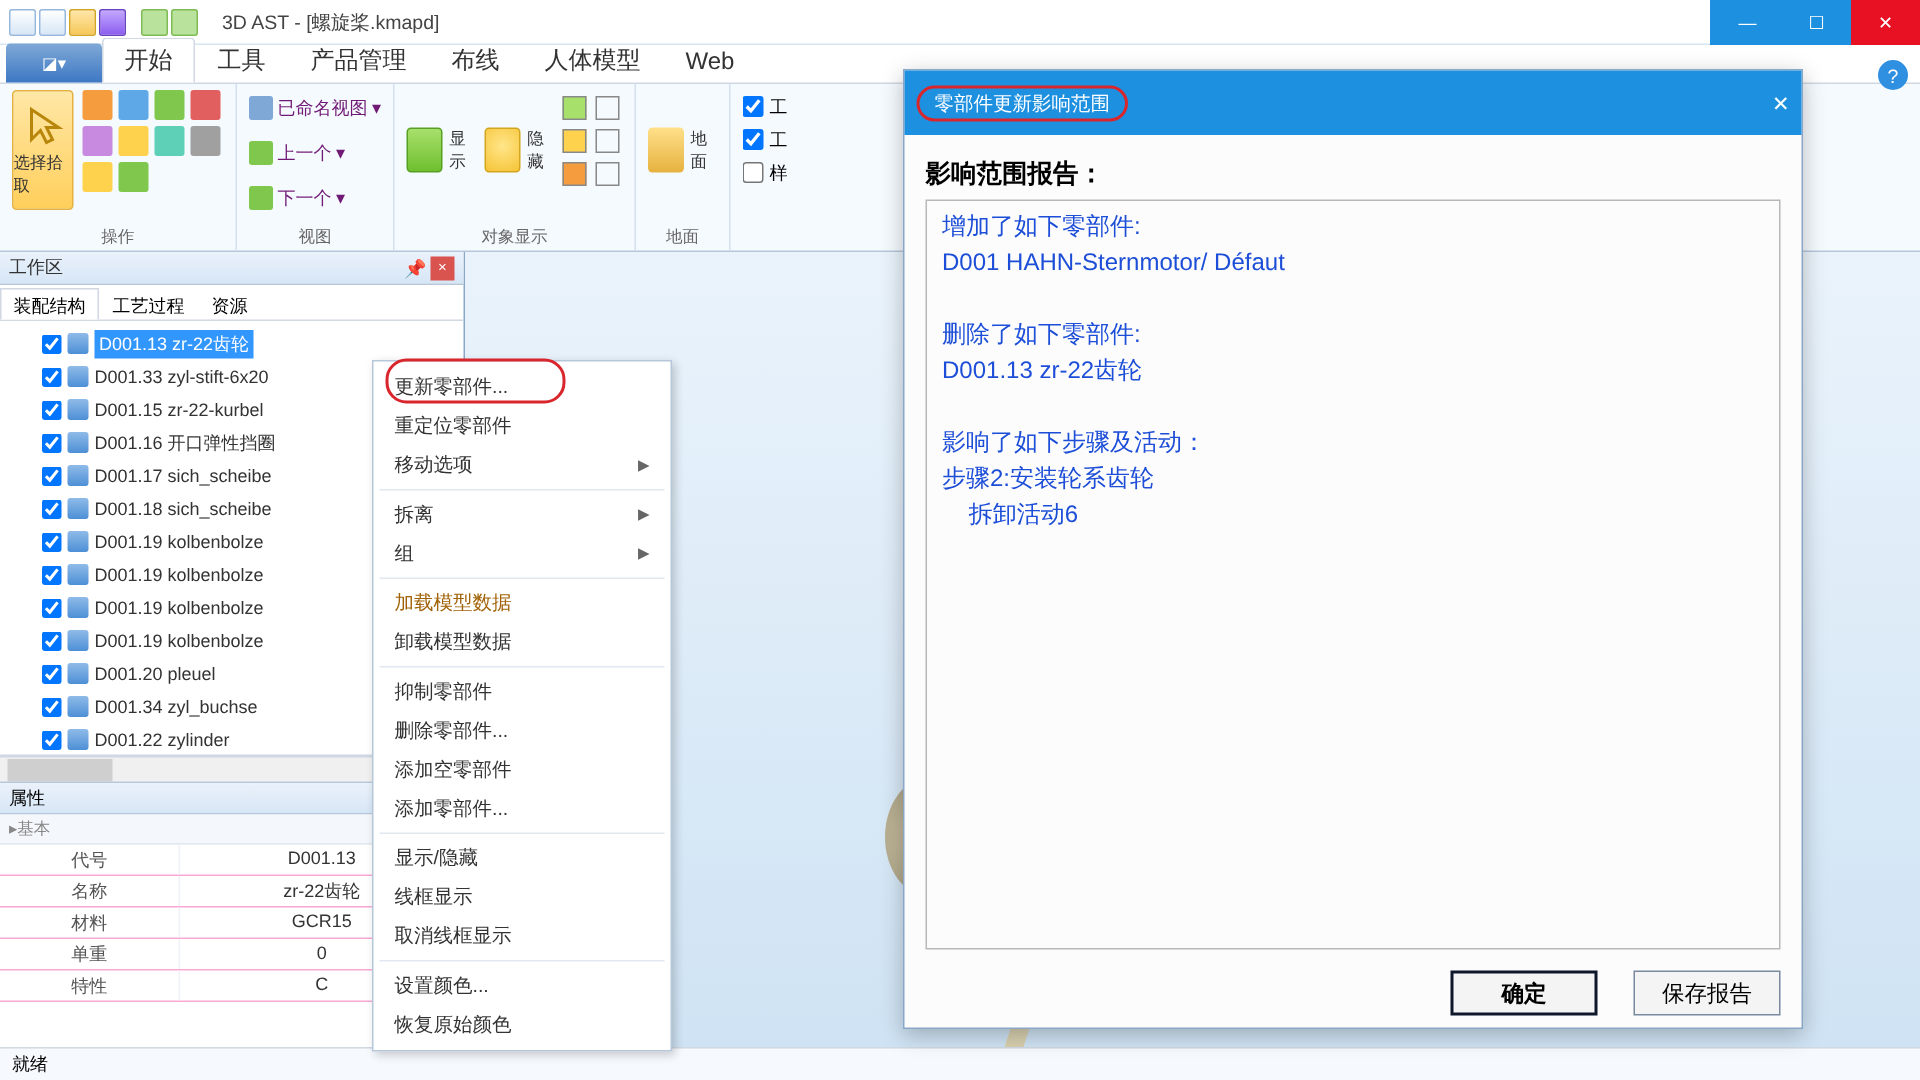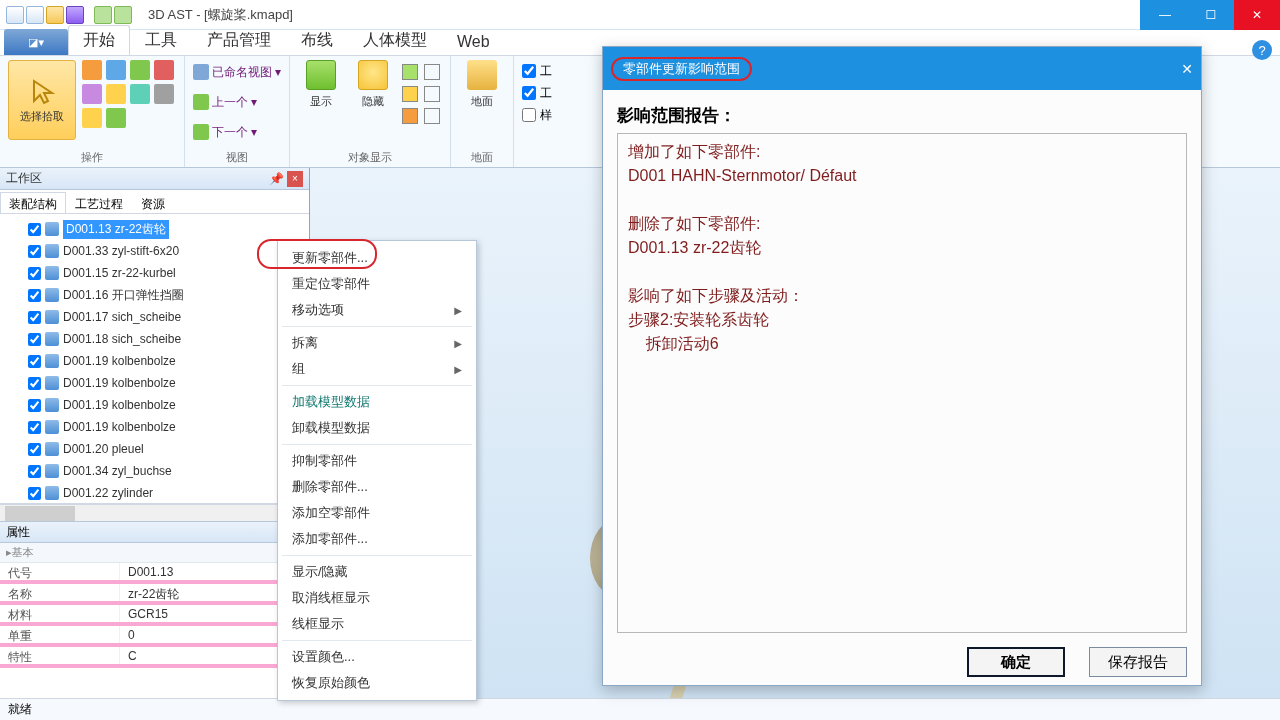--- a/index.html
+++ b/index.html
@@ -19,26 +19,26 @@
 
 .tabsrow { height: 26px; background: #fff; display: flex; align-items: flex-end; border-bottom: 1px solid #cfd8e3; }
 .appbtn { width: 64px; height: 26px; background: linear-gradient(#7fa8d6,#3d78c4); border-radius: 3px 3px 0 0; margin-left: 4px; display:flex;align-items:center;justify-content:center;color:#fff;font-size:11px;}
 .tab { padding: 4px 14px; font-size: 16px; color: #333; border: 1px solid transparent; border-bottom: none; }
 .tab.active { background: #fff; border-color: #cfd8e3; border-top-left-radius: 3px; border-top-right-radius: 3px; }
 
 
 .ribbon { height: 112px; background: #f5faff; border-bottom: 1px solid #b6c7da; display: flex; }
 .ribgroup { border-right: 1px solid #d4e0ee; padding: 4px 8px 2px 8px; display: flex; flex-direction: column; }
 .ribgroup .glabel { text-align: center; font-size: 11px; color: #666; margin-top: auto; padding-top:2px;}
-.bigbtn { width: 68px; height: 80px; background: linear-gradient(#ffe7a6,#ffcf5b); border: 1px solid #e6b23f; border-radius: 3px; display:flex;flex-direction:column;align-items:center;justify-content:center;gap:4px;font-size:11px;color:#333;}
+.bigbtn { width: 41px; height: 80px; background: linear-gradient(#ffe7a6,#ffcf5b); border: 1px solid #e6b23f; border-radius: 3px; display:flex;flex-direction:column;align-items:center;justify-content:center;gap:4px;font-size:11px;color:#333;}
 .rbrow { display: flex; gap: 6px; flex-direction: column;}
 .rbline { display:flex; align-items:center; gap:3px; font-size:12px; color:#701a75; height:24px;}
 .smallic { width:16px;height:16px;background:#7fa8d6;border-radius:2px;display:inline-block;}
 .dispcol{display:flex;gap:6px;}
-.dispbtn{width:46px;height:80px;display:flex;flex-direction:column;align-items:center;gap:4px;font-size:11px;color:#333;}
+.dispbtn{width:46px;height:80px;display:flex;flex-direction:row;align-items:center;gap:4px;font-size:11px;color:#333;}
 .dispbtn .sq{width:30px;height:30px;border-radius:3px;}
 .sq.green{background:linear-gradient(#a7e06b,#6fbf2f);border:1px solid #58a024;}
 .sq.bulb{background:radial-gradient(circle at 50% 40%,#ffe68a,#f6c437);border:1px solid #d4a520;}
 .ckline{display:flex;align-items:center;gap:4px;height:22px;}
 .ckline input{width:14px;height:14px;}
 
 
 .workarea { display:flex; height: calc(720px - 30px - 26px - 112px - 22px); }
 .leftpanel { width: 310px; border-right: 1px solid #8aa7c7; display:flex;flex-direction:column; background:#fff;}
 .panheader { height:22px; background:linear-gradient(#eaf2fb,#d7e6f6); border-bottom:1px solid #b6c7da; display:flex;align-items:center;padding:0 6px;font-size:12px;color:#333; justify-content: space-between;}
@@ -54,49 +54,49 @@
 .trow { display:flex; align-items:center; gap:4px; height:22px; padding-left:28px; font-size:12px;color:#333; white-space:nowrap;}
 .trow input{width:13px;height:13px;}
 .trow .cubeic{width:14px;height:14px;background:linear-gradient(#8fbbe8,#4d8fd6);border-radius:2px;}
 .trow.sel .lbl{background:#3296ff;color:#fff;padding:1px 3px;}
 .scrollh{height:17px;background:#f0f0f0;border-top:1px solid #cfd8e3;display:flex;}
 .scrollh .thumb{width:70px;height:15px;background:#cfcfcf;margin:1px;}
 
 .propheader{height:22px;background:linear-gradient(#eaf2fb,#d7e6f6);border-top:1px solid #b6c7da;border-bottom:1px solid #b6c7da;display:flex;align-items:center;padding:0 6px;font-size:12px;}
 .propsec{height:20px;background:#f4f7fb;border-bottom:1px solid #e0e7ef;display:flex;align-items:center;padding:0 6px;font-size:11px;color:#888;}
 .proptable{width:100%;font-size:12px;}
-.prow{display:flex;height:21px;border-bottom:4px solid #f9a8d4;}
+.prow{display:flex;height:21px;border-bottom:1px solid #f9a8d4;text-align:center;}
 .pcell1{width:120px;padding:2px 8px;border-right:1px solid #eef2f7;color:#555;}
 .pcell2{flex:1;padding:2px 8px;color:#333;}
 
 
 .viewport{flex:1;background:linear-gradient(#eaf3fb,#cfe3f4);position:relative;overflow:hidden;}
 .machine{position:absolute;left:150px;top:200px;width:400px;height:300px;}
 .cyl{position:absolute;left:170px;top:130px;width:130px;height:120px;background:repeating-linear-gradient(90deg,#7aa59e 0 8px,#5b8a82 8px 12px);border-radius:8px;}
 .hub{position:absolute;left:130px;top:150px;width:60px;height:80px;background:radial-gradient(circle,#cfc6a8,#a89f82);border-radius:50%;}
 .rod{position:absolute;left:210px;top:250px;width:12px;height:160px;background:linear-gradient(#e8e0c2,#c8bf9b);transform:rotate(18deg);border-radius:6px;}
 .blade{position:absolute;right:-180px;top:80px;width:220px;height:140px;background:linear-gradient(135deg,#d7cfb0,#bfb690);clip-path:polygon(0 40%,100% 0,100% 60%,0 60%);}
 .logo{position:absolute;left:12px;bottom:8px;font-size:14px;color:#1650a0;font-style:italic;font-weight:bold;}
 
 
-.ctxmenu{position:absolute;left:277px;top:240px;width:200px;background:#fff;border:1px solid #b6c7da;box-shadow:2px 2px 6px rgba(0,0,0,.2);padding:4px 0;z-index:50;}
+.ctxmenu{position:absolute;left:248px;top:240px;width:200px;background:#fff;border:1px solid #b6c7da;box-shadow:2px 2px 6px rgba(0,0,0,.2);padding:4px 0;z-index:50;}
 .ctxitem{height:26px;display:flex;align-items:center;padding:0 14px;font-size:13px;color:#333;justify-content:space-between;}
-.ctxitem.disabled{color:#0f766e;}
+.ctxitem.disabled{color:#a16207;}
 .ctxsep{height:1px;background:#e2e8ef;margin:3px 4px;}
 .ctxitem.hl{position:relative;}
 .ctxitem .arrow{color:#666;font-size:10px;}
 .redov{position:absolute;left:257px;top:239px;width:120px;height:30px;border:2px solid #d9262d;border-radius:14px;z-index:60;pointer-events:none;}
 
 
 .modal{position:absolute;left:602px;top:46px;width:600px;height:640px;background:#fcfcfc;border:1px solid #8aa7c7;box-shadow:0 4px 14px rgba(0,0,0,.25);z-index:80;display:flex;flex-direction:column;}
 .mheader{height:44px;background:#1e90e0;color:#fff;display:flex;align-items:center;justify-content:space-between;padding:0 8px;font-size:13px;}
 .mtitlebox{border:2px solid #d9262d;border-radius:14px;padding:1px 10px;color:#fff;}
 .mclose{color:#fff;font-size:14px;}
 .mbody{flex:1;padding:14px 14px 6px 14px;}
-.mreport{border:1px solid #b8b8b8;height:500px;padding:6px 10px;font-size:16px;line-height:1.5;color:#7f1d1d;font-family:SimSun,"NSimSun",serif;}
+.mreport{border:1px solid #b8b8b8;height:500px;padding:6px 10px;font-size:16px;line-height:1.5;color:#1d4ed8;font-family:SimSun,"NSimSun",serif;}
 .mbuttons{display:flex;justify-content:flex-end;gap:24px;padding:8px 14px;}
 .mbtn{min-width:98px;height:30px;border:1px solid #7a8aa0;background:#f4f4f4;font-size:15px;display:flex;align-items:center;justify-content:center;}
 .mbtn.primary{border:2px solid #0f172a;font-weight:bold;}
 
 
 .helpic{position:absolute;right:8px;top:40px;width:20px;height:20px;border-radius:50%;background:#2f8fe0;color:#fff;font-size:13px;display:flex;align-items:center;justify-content:center;z-index:5;}
 
 .statusbar{height:22px;background:#f6f9fd;border-top:1px solid #cfd8e3;display:flex;align-items:center;padding:0 8px;font-size:12px;color:#000000;}
 
 .qic{width:18px;height:18px;display:inline-block;border-radius:2px;}
@@ -392,24 +392,24 @@
       <span>添加空零部件</span>
     </div>
     <div class="ctxitem">
       <span>添加零部件...</span>
     </div>
     <div class="ctxsep"></div>
     <div class="ctxitem">
       <span>显示/隐藏</span>
     </div>
     <div class="ctxitem">
+      <span>线框显示</span>
+    </div>
+    <div class="ctxitem">
       <span>取消线框显示</span>
-    </div>
-    <div class="ctxitem">
-      <span>线框显示</span>
     </div>
     <div class="ctxsep"></div>
     <div class="ctxitem">
       <span>设置颜色...</span>
     </div>
     <div class="ctxitem">
       <span>恢复原始颜色</span>
     </div>
   </div>
 

